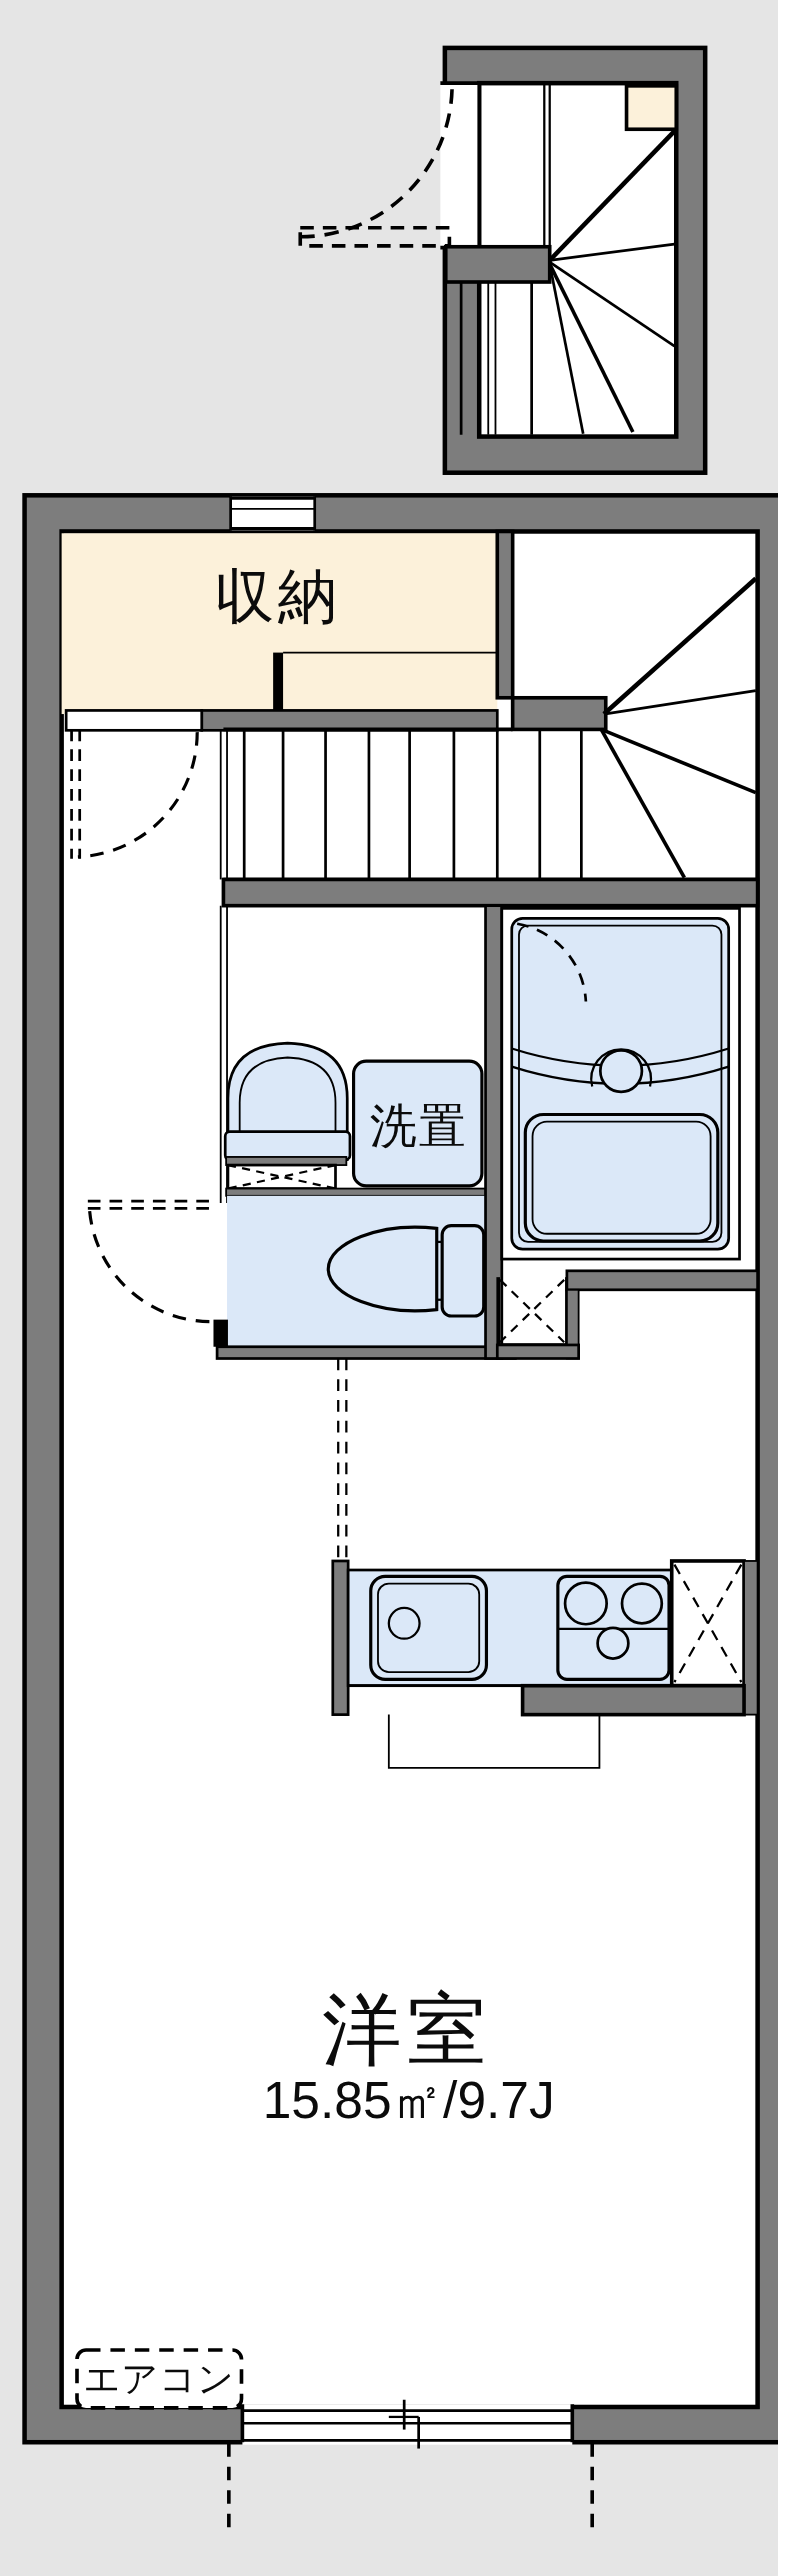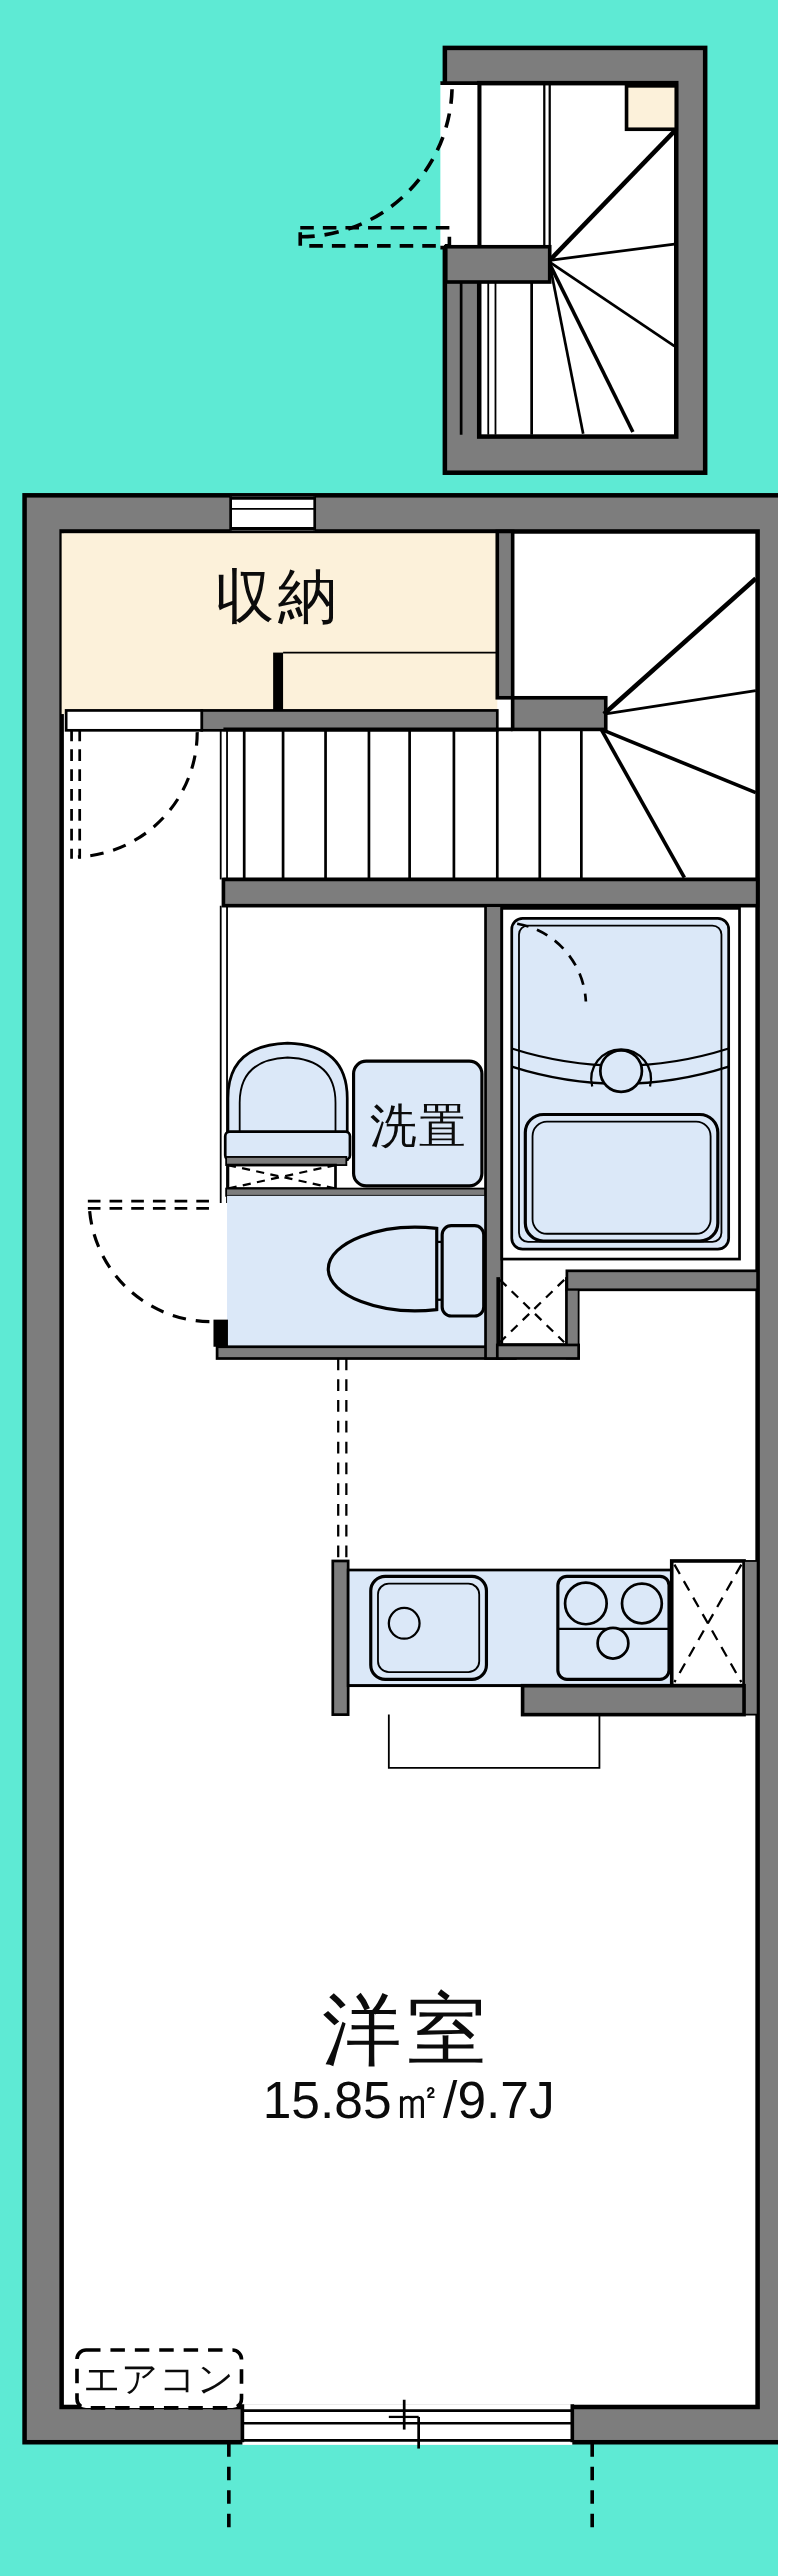--- a/index.html
+++ b/index.html
@@ -1,16 +1,16 @@
 <!DOCTYPE html>
 <html style="font-size:14.5px"><head>
 <meta charset="utf-8">
 <style>
   html,body{margin:0;padding:0;background:#ffffff;}
-  .plan{position:relative;width:778px;height:2576px;background:#5eead4;overflow:hidden;}
+  .plan{position:relative;width:778px;height:2576px;background:#e5e5e5;overflow:hidden;}
   svg{display:block;}
   text{font-family:"Liberation Sans","DejaVu Sans",sans-serif;fill:#0b0b0b;text-anchor:middle;}
   .t-storage{font-size:66px;letter-spacing:4px;}
   .t-laundry{font-size:52px;letter-spacing:2px;}
   .t-room{font-size:88px;letter-spacing:6px;}
   .t-area{font-size:57px;}
   .t-aircon{font-size:40px;letter-spacing:1px;}
 </style>
 </head>
 <body>

